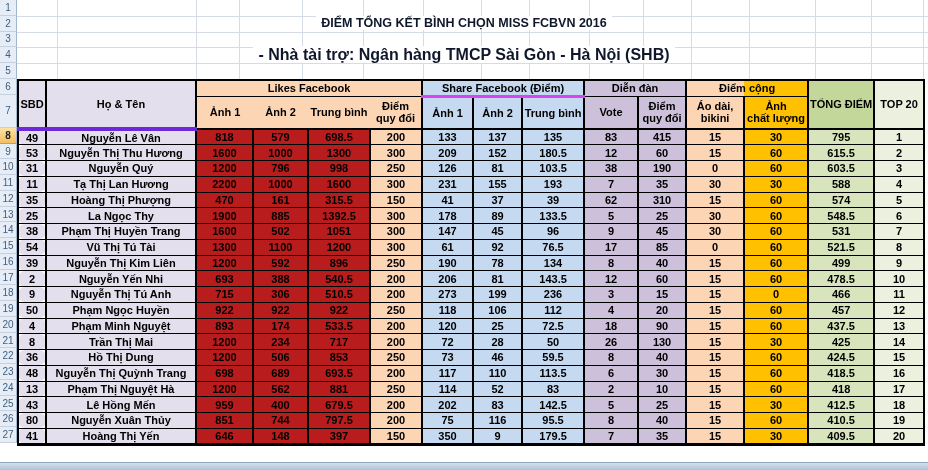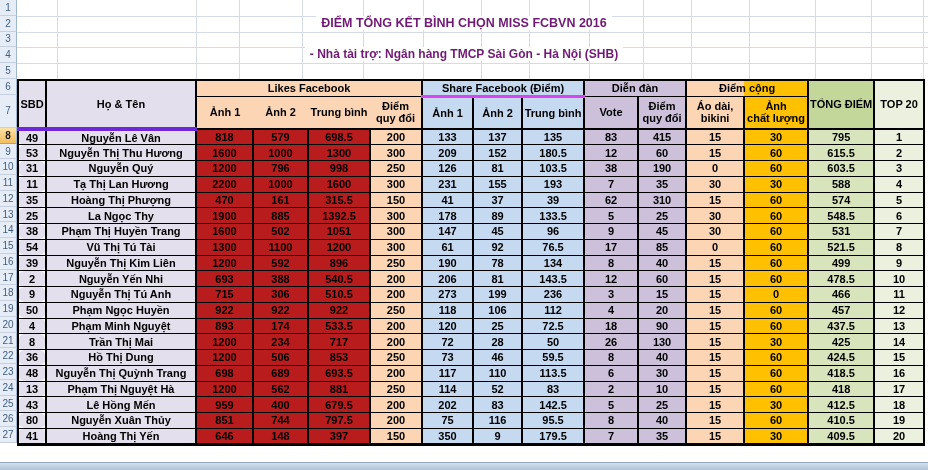--- a/index.html
+++ b/index.html
@@ -15,25 +15,25 @@
   .rh-top  { height:15.8px; }
   .rh-6    { height:16px; }
   .rh-7    { height:33px; }
   .rh-data { height:15.75px; }
   .rh-active { background:linear-gradient(#FCE3A4,#F4BD60); border-bottom:1px solid #D89B35; color:#222; font-weight:bold; }
 
   
   #gridlines { position:absolute; left:0; top:0; width:928px; height:79px; }
   .vline { position:absolute; top:0; height:79px; width:1px; background:#D5DCE7; }
   .hline { position:absolute; left:17px; right:0; height:1px; background:#D5DCE7; }
-  .title-line { position:absolute; left:0; width:100%; text-align:center; font-weight:bold; color:#701a75; }
+  .title-line { position:absolute; left:0; width:100%; text-align:center; font-weight:bold; color:#0f172a; }
   .title-line > span { background:#fff; padding:0 5px; }
   #title-1 { top:15.8px; height:15.8px; line-height:15.8px; font-size:12.5px; }
   #title-2 { top:31.6px; height:15.8px; line-height:15.8px; font-size:12px; }
-  #title-3 { top:47.4px; height:15.8px; line-height:15.8px; font-size:12px; }
+  #title-3 { top:47.4px; height:15.8px; line-height:15.8px; font-size:16px; }
 
   
   #grid { position:absolute; left:17px; top:79px; width:906px; height:364px;
           border-collapse:collapse; table-layout:fixed; }
   #grid { border:2px solid #000; border-bottom-width:3px; }
   #grid th, #grid td { overflow:hidden; white-space:nowrap; vertical-align:middle; }
   #grid th { font-size:11px; font-weight:bold; color:#000; text-align:center;
              white-space:pre-line; line-height:1.12; padding:0; }
   tr.h6 { height:16px; } tr.h7 { height:33px; }
   tbody tr { height:15.75px; }

